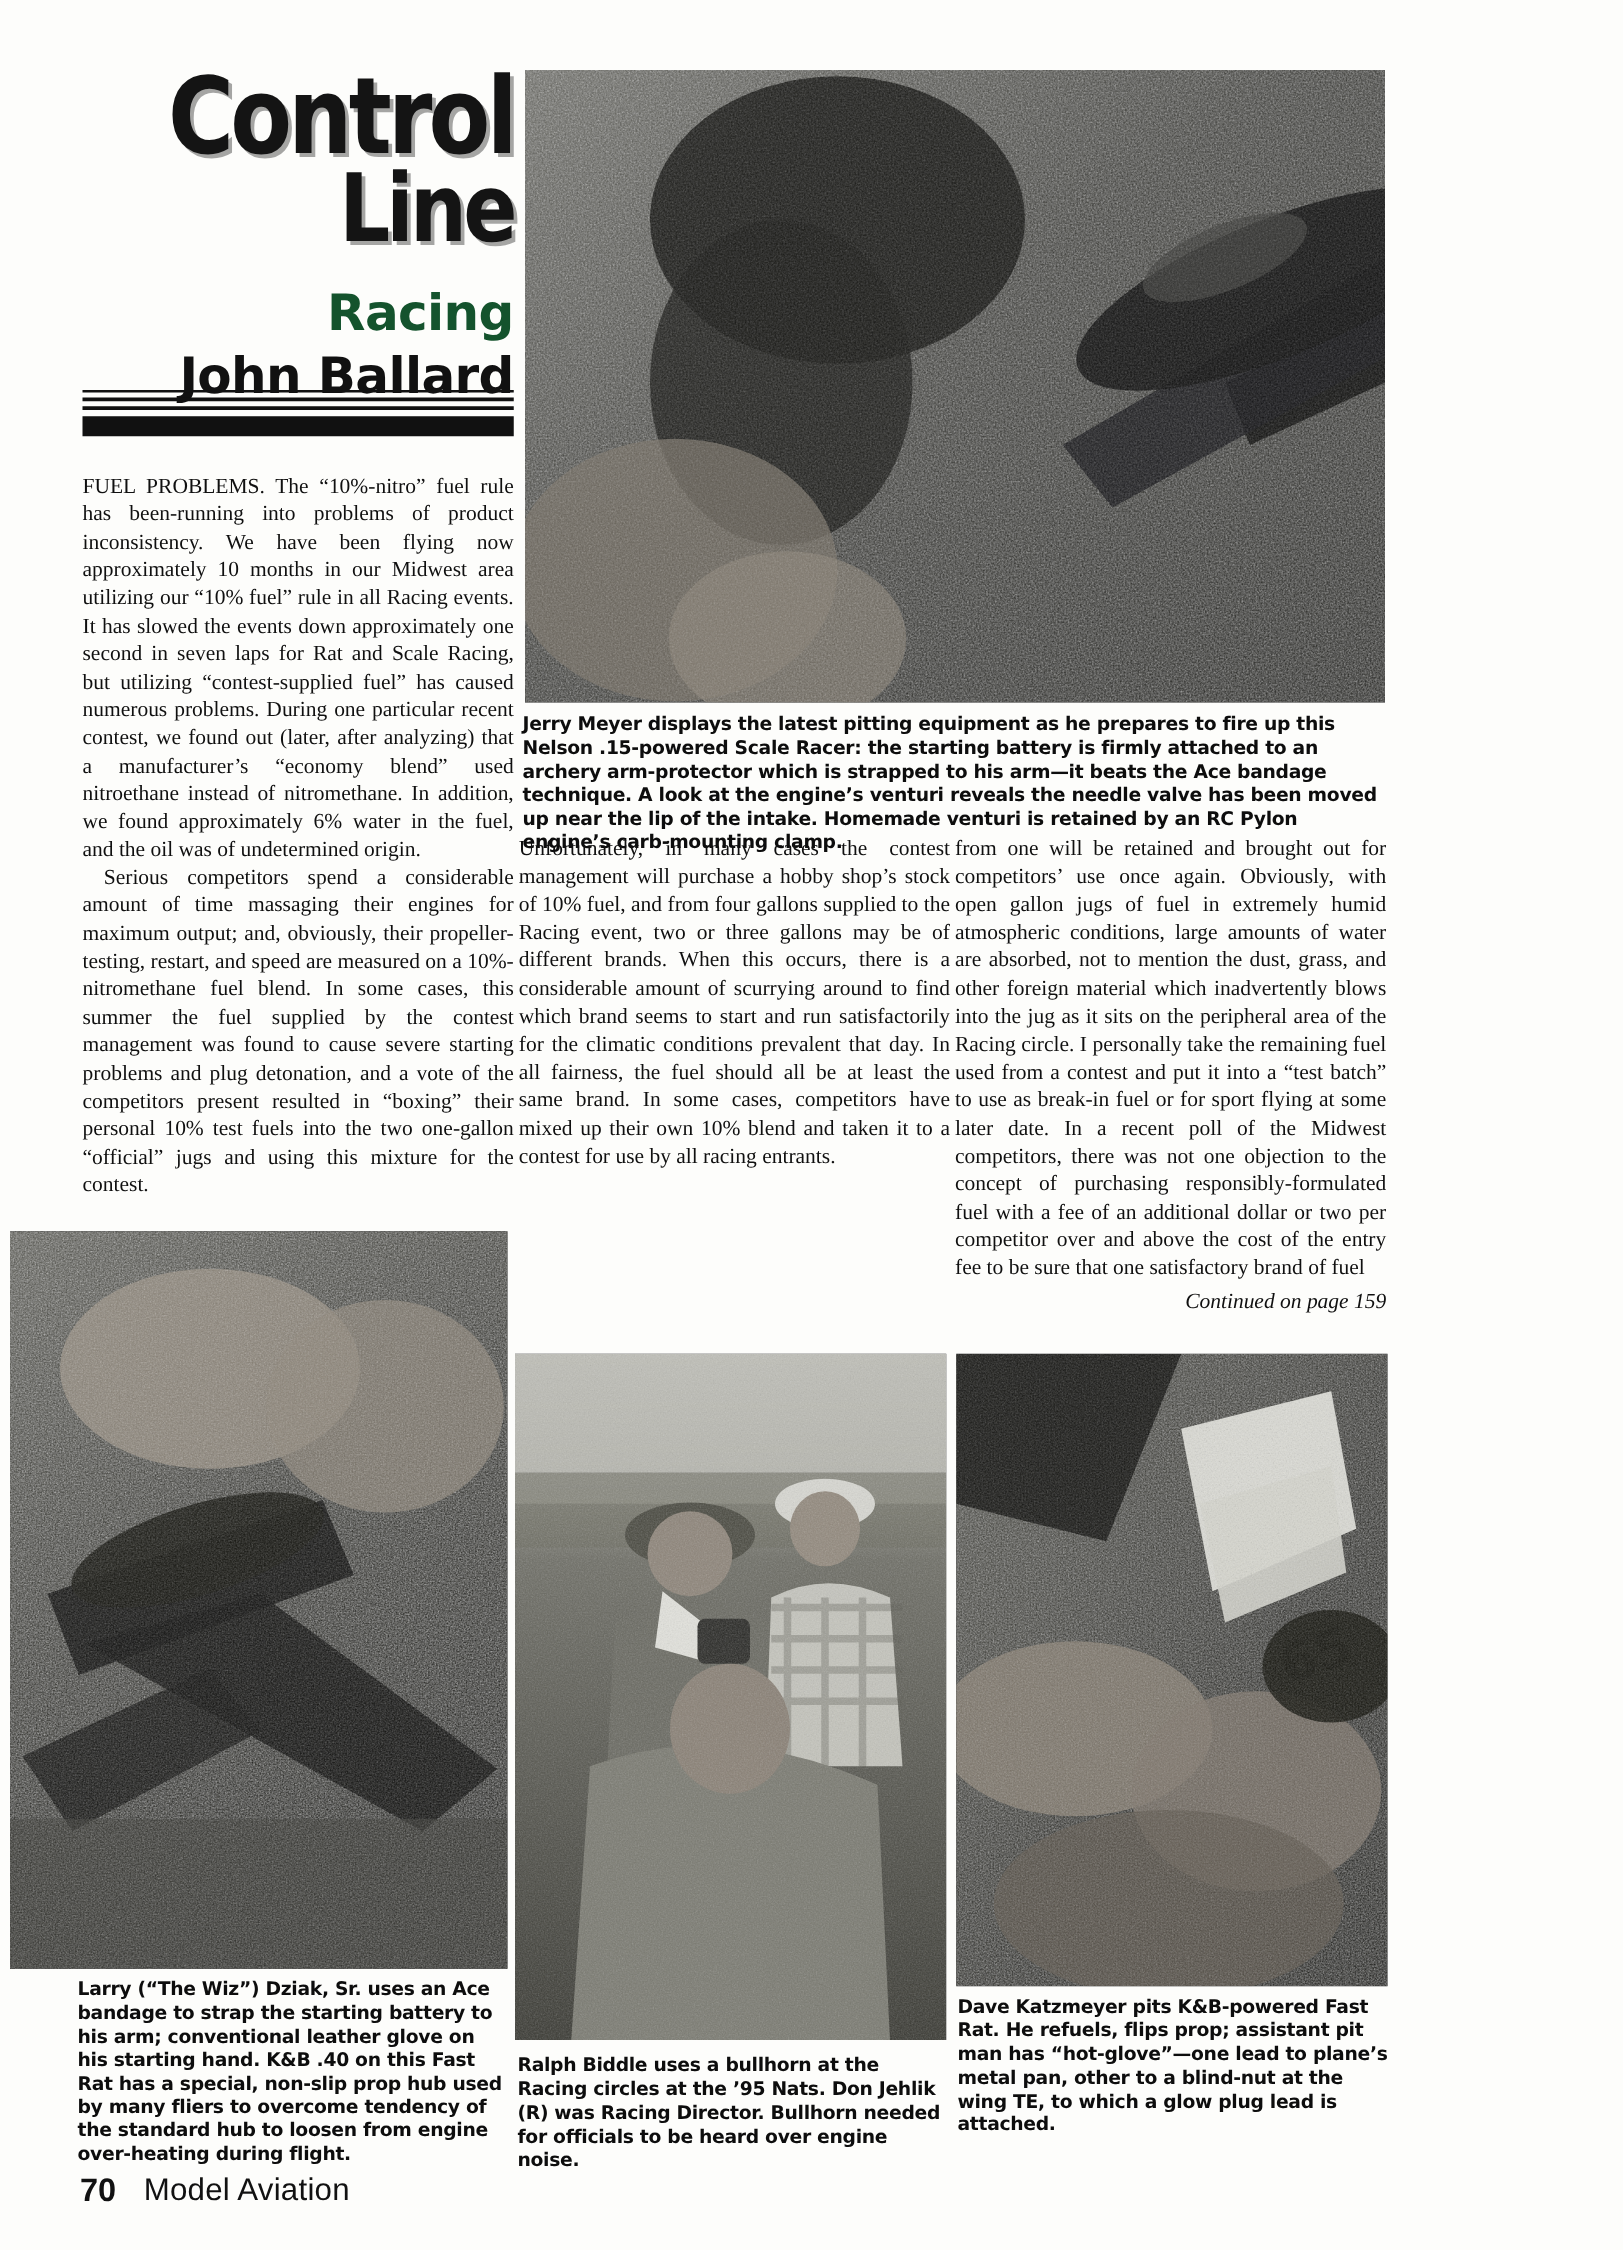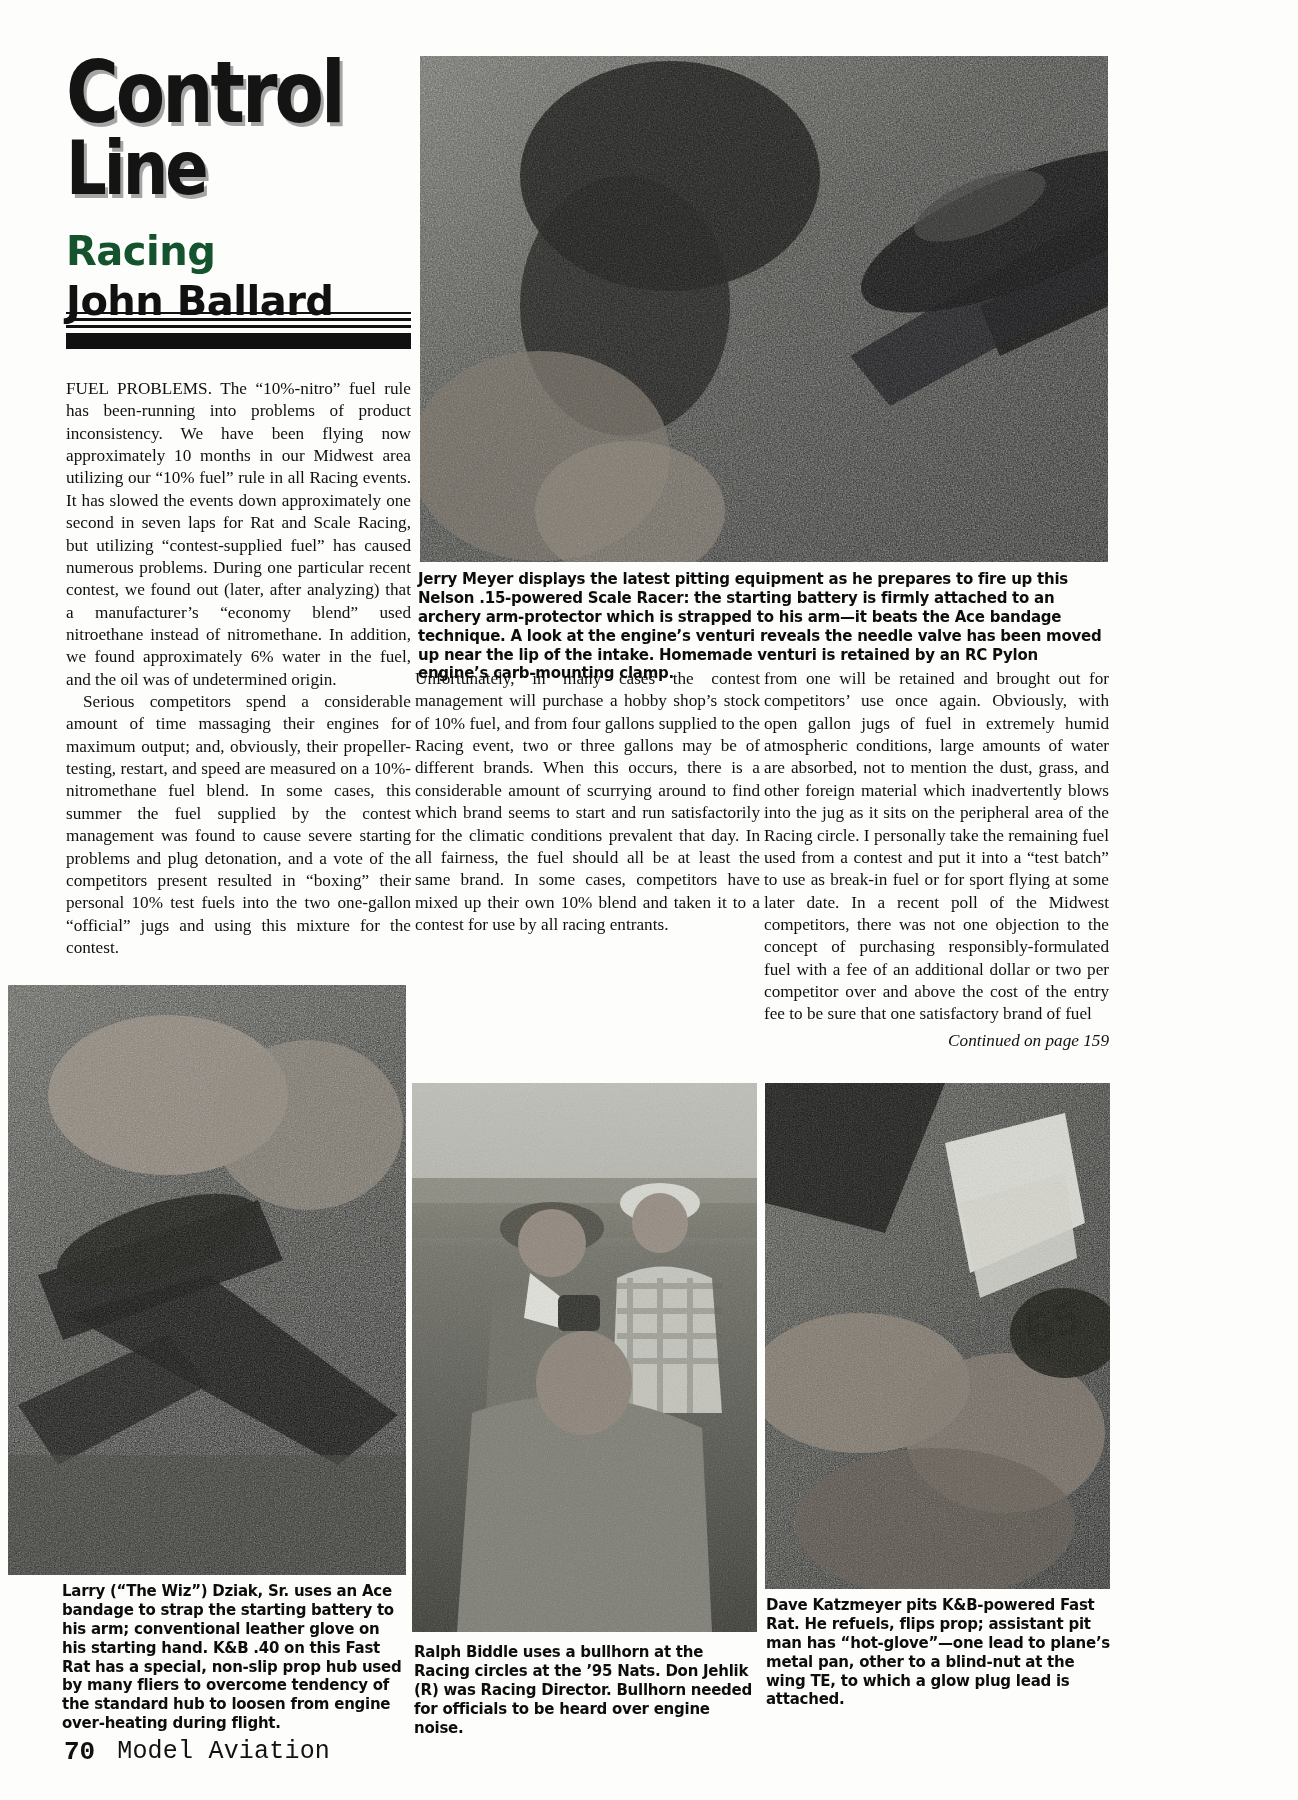--- a/index.html
+++ b/index.html
@@ -25,21 +25,21 @@
     background: #fdfdfb;
   }
 
   
   .masthead {
     position: absolute;
     left: 66px;
     top: 52px;
     width: 345px;
     height: 310px;
-    text-align: left;
+    text-align: right;
   }
   .mh-control, .mh-line {
     font-family: "DejaVu Sans", sans-serif;
     font-weight: bold;
     color: #141414;
     letter-spacing: -3px;
     line-height: 0.88;
     text-shadow: 3px 3px 0 rgba(0,0,0,0.35);
     transform: scaleY(1.18);
     transform-origin: center top;
@@ -134,23 +134,23 @@
   #cap-top { left: 418px; top: 570px; width: 690px; }
   #cap-bl  { left: 62px;  top: 1582px; width: 345px; }
   #cap-bc  { left: 414px; top: 1643px; width: 345px; }
   #cap-br  { left: 766px; top: 1596px; width: 345px; }
 
   
   .footer {
     position: absolute;
     left: 64px;
     top: 1737px;
-    font-family: Liberation Mono, monospace;
+    font-family: Liberation Sans, sans-serif;
     display: flex;
-    align-items: flex-start;
+    align-items: center;
   }
   .footer .pagenum {
     font-weight: bold;
     font-size: 26px;
     color: #111;
     margin-right: 22px;
   }
   .footer .magname {
     font-size: 25px;
     color: #111;

